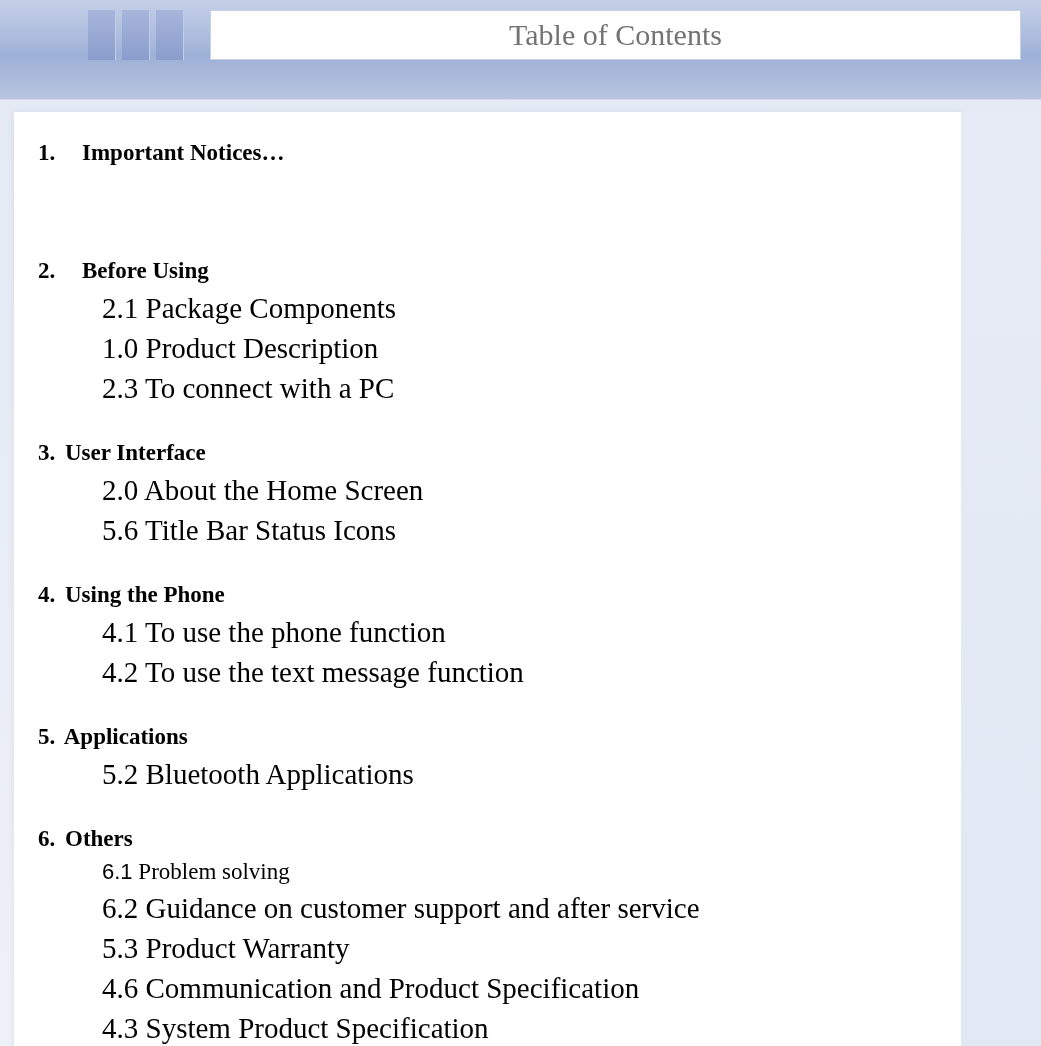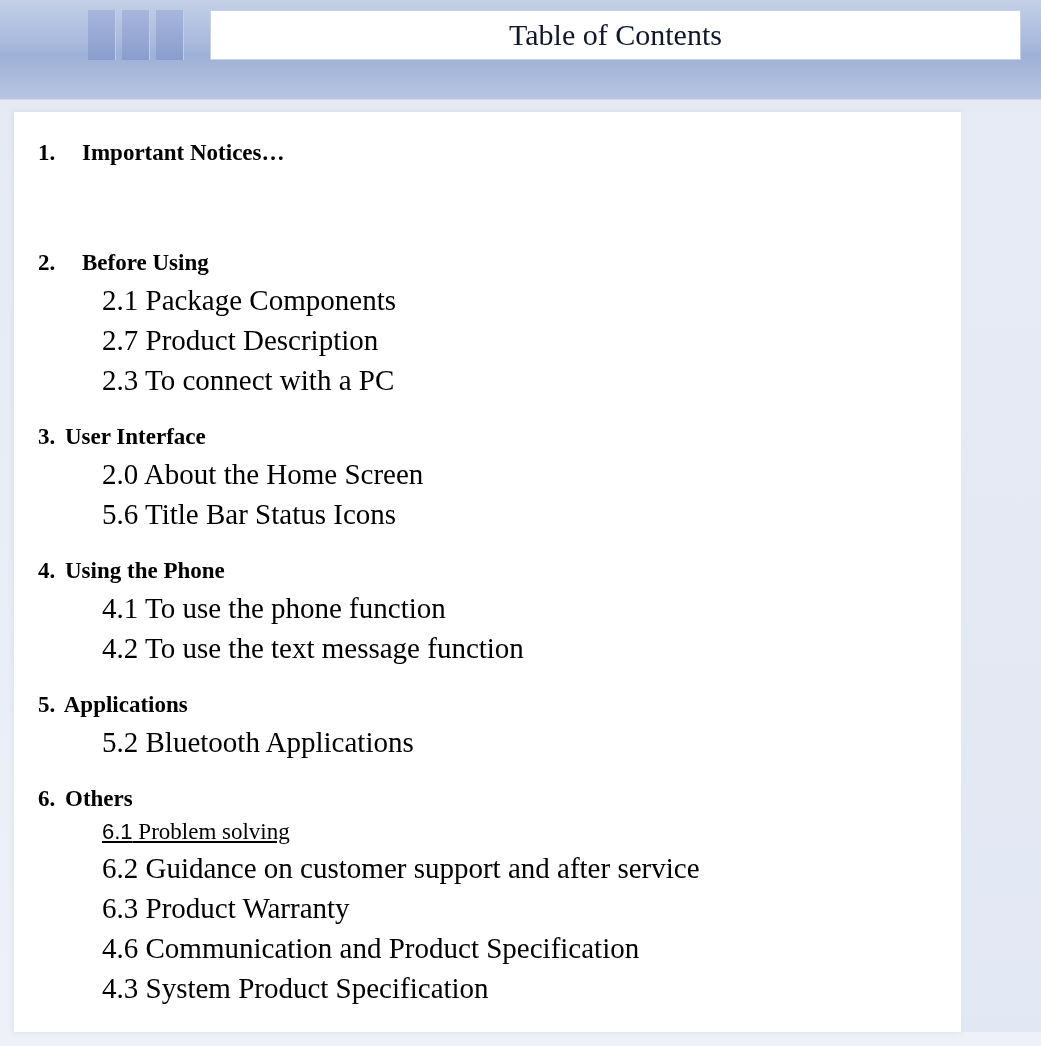--- a/index.html
+++ b/index.html
@@ -34,55 +34,54 @@
     left: 210px;
     top: 10px;
     right: 20px;
     height: 50px;
     background: #ffffff;
     border: 1px solid #c7d2e8;
     display: flex;
     align-items: center;
     justify-content: center;
     font-size: 30px;
-    color: #0f172a;
+    color: #737373;
   }
   .content-wrap {
     padding: 0;
     margin-top: 12px;
     display: flex;
   }
   .page {
     background: #ffffff;
     width: 947px;
     margin-left: 14px;
     padding: 28px 24px 10px 24px;
     min-height: 920px;
     box-shadow: 0 0 6px rgba(170,180,200,0.3);
   }
   .section-head {
     font-weight: bold;
     font-size: 23px;
-    margin-top: 24px;
+    margin-top: 32px;
     margin-bottom: 4px;
   }
   .section-head.first { margin-top: 0; }
   .section-head .num { display: inline-block; width: 44px; }
   .section-head.tight .num { width: auto; margin-right: 4px; }
   .gap-lg { height: 56px; }
   .sub {
     font-size: 29px;
     margin-left: 64px;
     line-height: 1.38;
   }
   .sub-61 {
     font-size: 23px;
     margin-left: 64px;
     line-height: 1.38;
-    text-decoration: underline;
   }
   .sub-61 .n61 {
     font-family: Arial, Helvetica, sans-serif;
     font-size: 22px;
   }
   .right-strip {
     flex: 1;
     background: linear-gradient(180deg, #e6ebf5 0%, #e2e8f3 100%);
   }
 </style>
@@ -106,21 +105,21 @@
     <div class="section-head first">
       <span class="num">1.</span><span>Important Notices…</span>
     </div>
 
     <div class="gap-lg"></div>
 
     <div class="section-head">
       <span class="num">2.</span><span>Before Using</span>
     </div>
     <div class="sub">2.1 Package Components</div>
-    <div class="sub">2.7 Product Description</div>
+    <div class="sub">1.0 Product Description</div>
     <div class="sub">2.3 To connect with a PC</div>
 
     <div class="section-head tight">
       <span class="num">3.</span> <span>User Interface</span>
     </div>
     <div class="sub">2.0 About the Home Screen</div>
     <div class="sub">5.6 Title Bar Status Icons</div>
 
     <div class="section-head tight">
       <span class="num">4.</span> <span>Using the Phone</span>
@@ -131,19 +130,19 @@
     <div class="section-head tight">
       <span class="num">5.</span> <span>Applications</span>
     </div>
     <div class="sub">5.2 Bluetooth Applications</div>
 
     <div class="section-head tight">
       <span class="num">6.</span> <span>Others</span>
     </div>
     <div class="sub-61"><span class="n61">6.1</span><span> Problem solving</span></div>
     <div class="sub">6.2 Guidance on customer support and after service</div>
-    <div class="sub">6.3 Product Warranty</div>
+    <div class="sub">5.3 Product Warranty</div>
     <div class="sub">4.6 Communication and Product Specification</div>
     <div class="sub">4.3 System Product Specification</div>
 
   </div>
   <div class="right-strip"></div>
 </div>
 
 </body></html>

